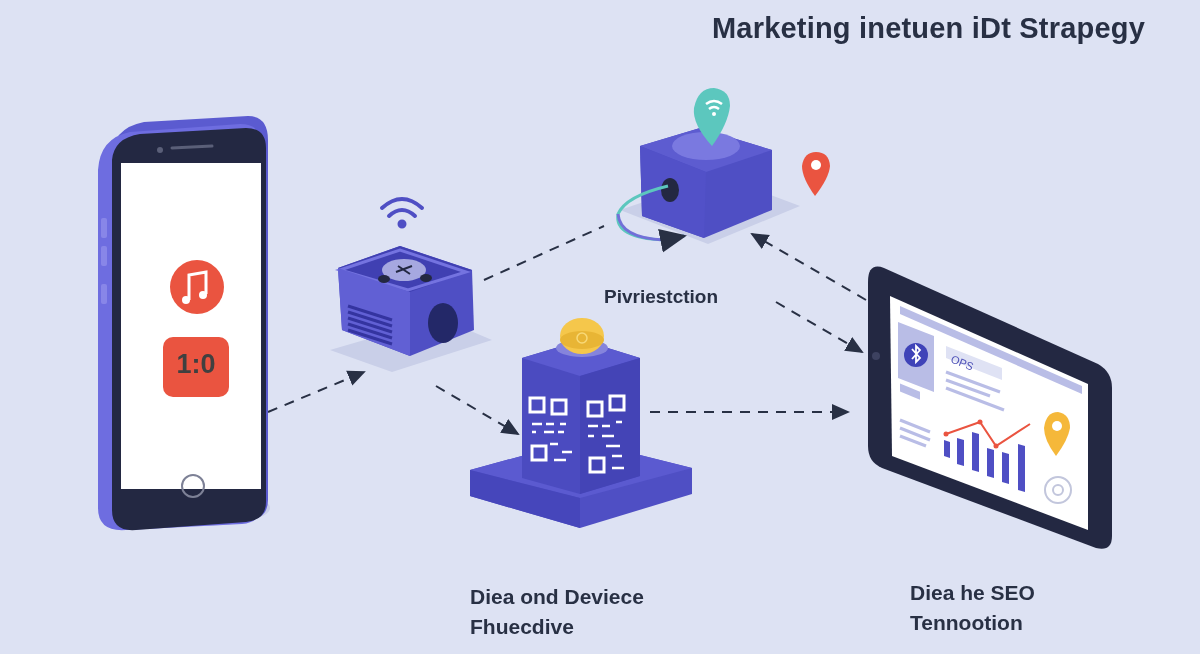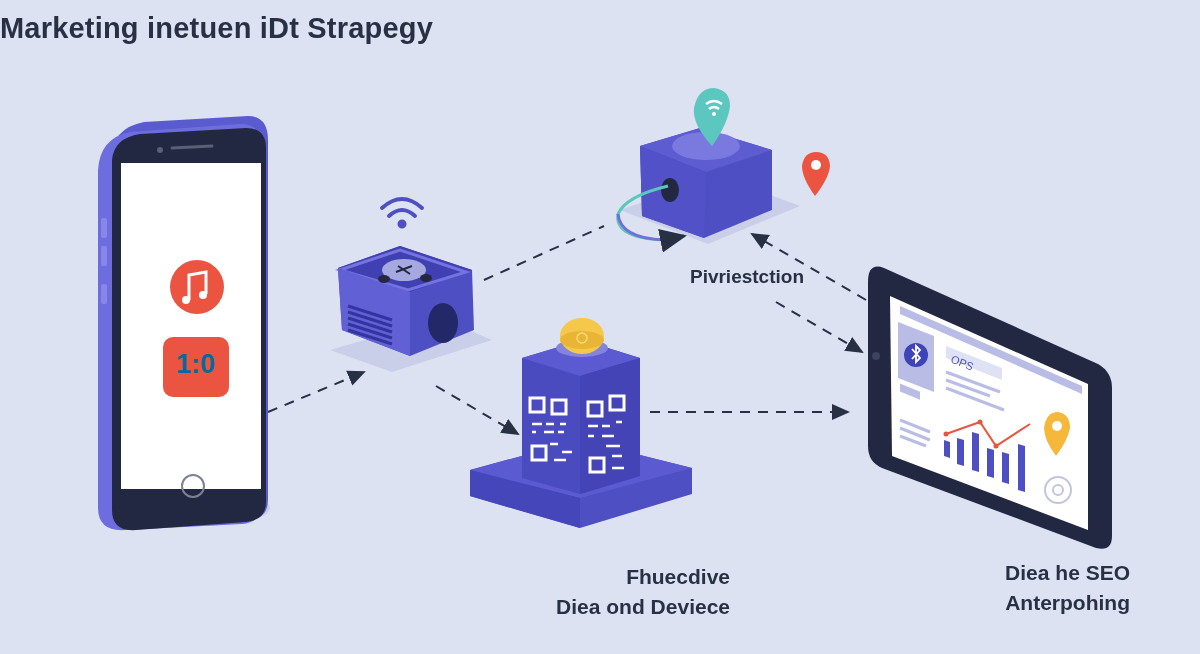--- a/index.html
+++ b/index.html
@@ -1,18 +1,18 @@
 <!DOCTYPE html>
 <html><head>
 <meta charset="utf-8">
 <style>
   html,body{margin:0;padding:0;}
   body{width:1200px;height:654px;overflow:hidden;background:#dde2f3;font-family:"Liberation Sans",sans-serif;position:relative;}
-  .title{position:absolute;left:0;width:1145px;top:12px;text-align:left;font-size:29px;font-weight:bold;color:#283044;letter-spacing:0.2px;}
-  .lbl{position:absolute;text-align:right;color:#283044;font-weight:bold;font-size:21px;line-height:30px;}
+  .title{position:absolute;left:0;width:1145px;top:12px;text-align:right;font-size:29px;font-weight:bold;color:#283044;letter-spacing:0.2px;}
+  .lbl{position:absolute;text-align:left;color:#283044;font-weight:bold;font-size:21px;line-height:30px;margin-top:20px;}
   .lbl span{display:block;}
   svg.scene{position:absolute;left:0;top:0;}
 </style>
 </head>
 <body>
 
 <div class="title">Marketing inetuen iDt Strapegy</div>
 
 <svg class="scene" width="1200" height="654" viewBox="0 0 1200 654">
   <defs>
@@ -160,28 +160,28 @@
       <circle cx="1057" cy="426" r="5" fill="#fff"></circle>
     </g>
     <g fill="none" stroke="#c2c6dc" stroke-width="2">
       <circle cx="1058" cy="490" r="13"></circle>
       <circle cx="1058" cy="490" r="5"></circle>
     </g>
     <circle cx="876" cy="356" r="4" fill="#3d4260"></circle>
   </g>
 </svg>
 
-<div style="position:absolute;left:163px;top:349px;width:66px;text-align:center;color:#0369a1;font-weight:bold;font-size:27px;">1:0</div>
+<div style="position:absolute;left:163px;top:349px;width:66px;text-align:center;color:#404040;font-weight:bold;font-size:27px;">1:0</div>
 
 <div class="lbl" style="left:80px;top:554px;width:230px;">
 </div>
 
 <div class="lbl" style="left:604px;top:262px;width:200px;font-size:19px;">Pivriestction</div>
 
 <div class="lbl" style="left:470px;top:562px;width:260px;">
+  <span>Diea ond Deviece</span>
   <span>Fhuecdive</span>
-  <span>Diea ond Deviece</span>
 </div>
 
 <div class="lbl" style="left:910px;top:558px;width:220px;">
   <span>Diea he SEO</span>
-  <span>Anterpohing</span>
+  <span>Tennootion</span>
 </div>
 
 </body></html>

